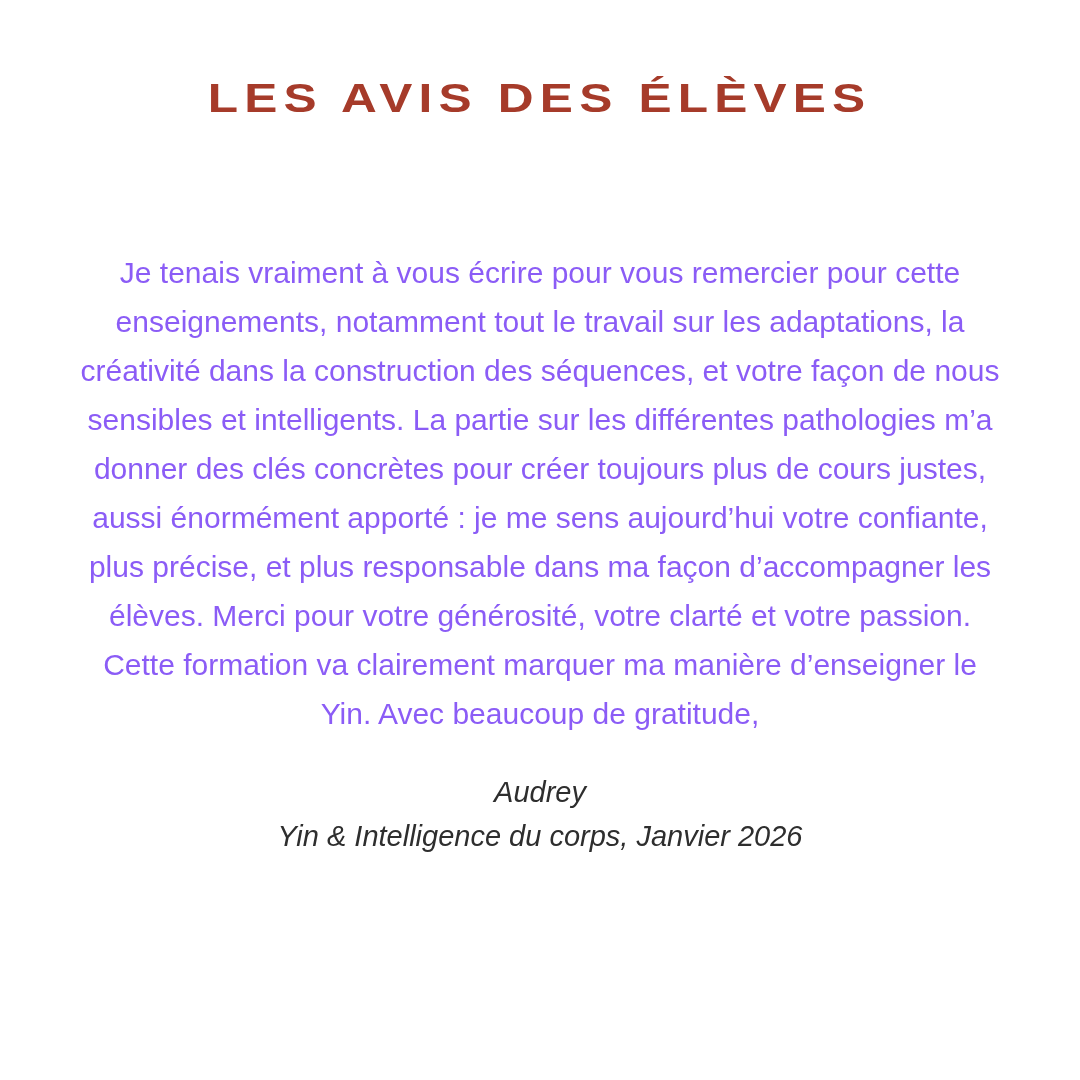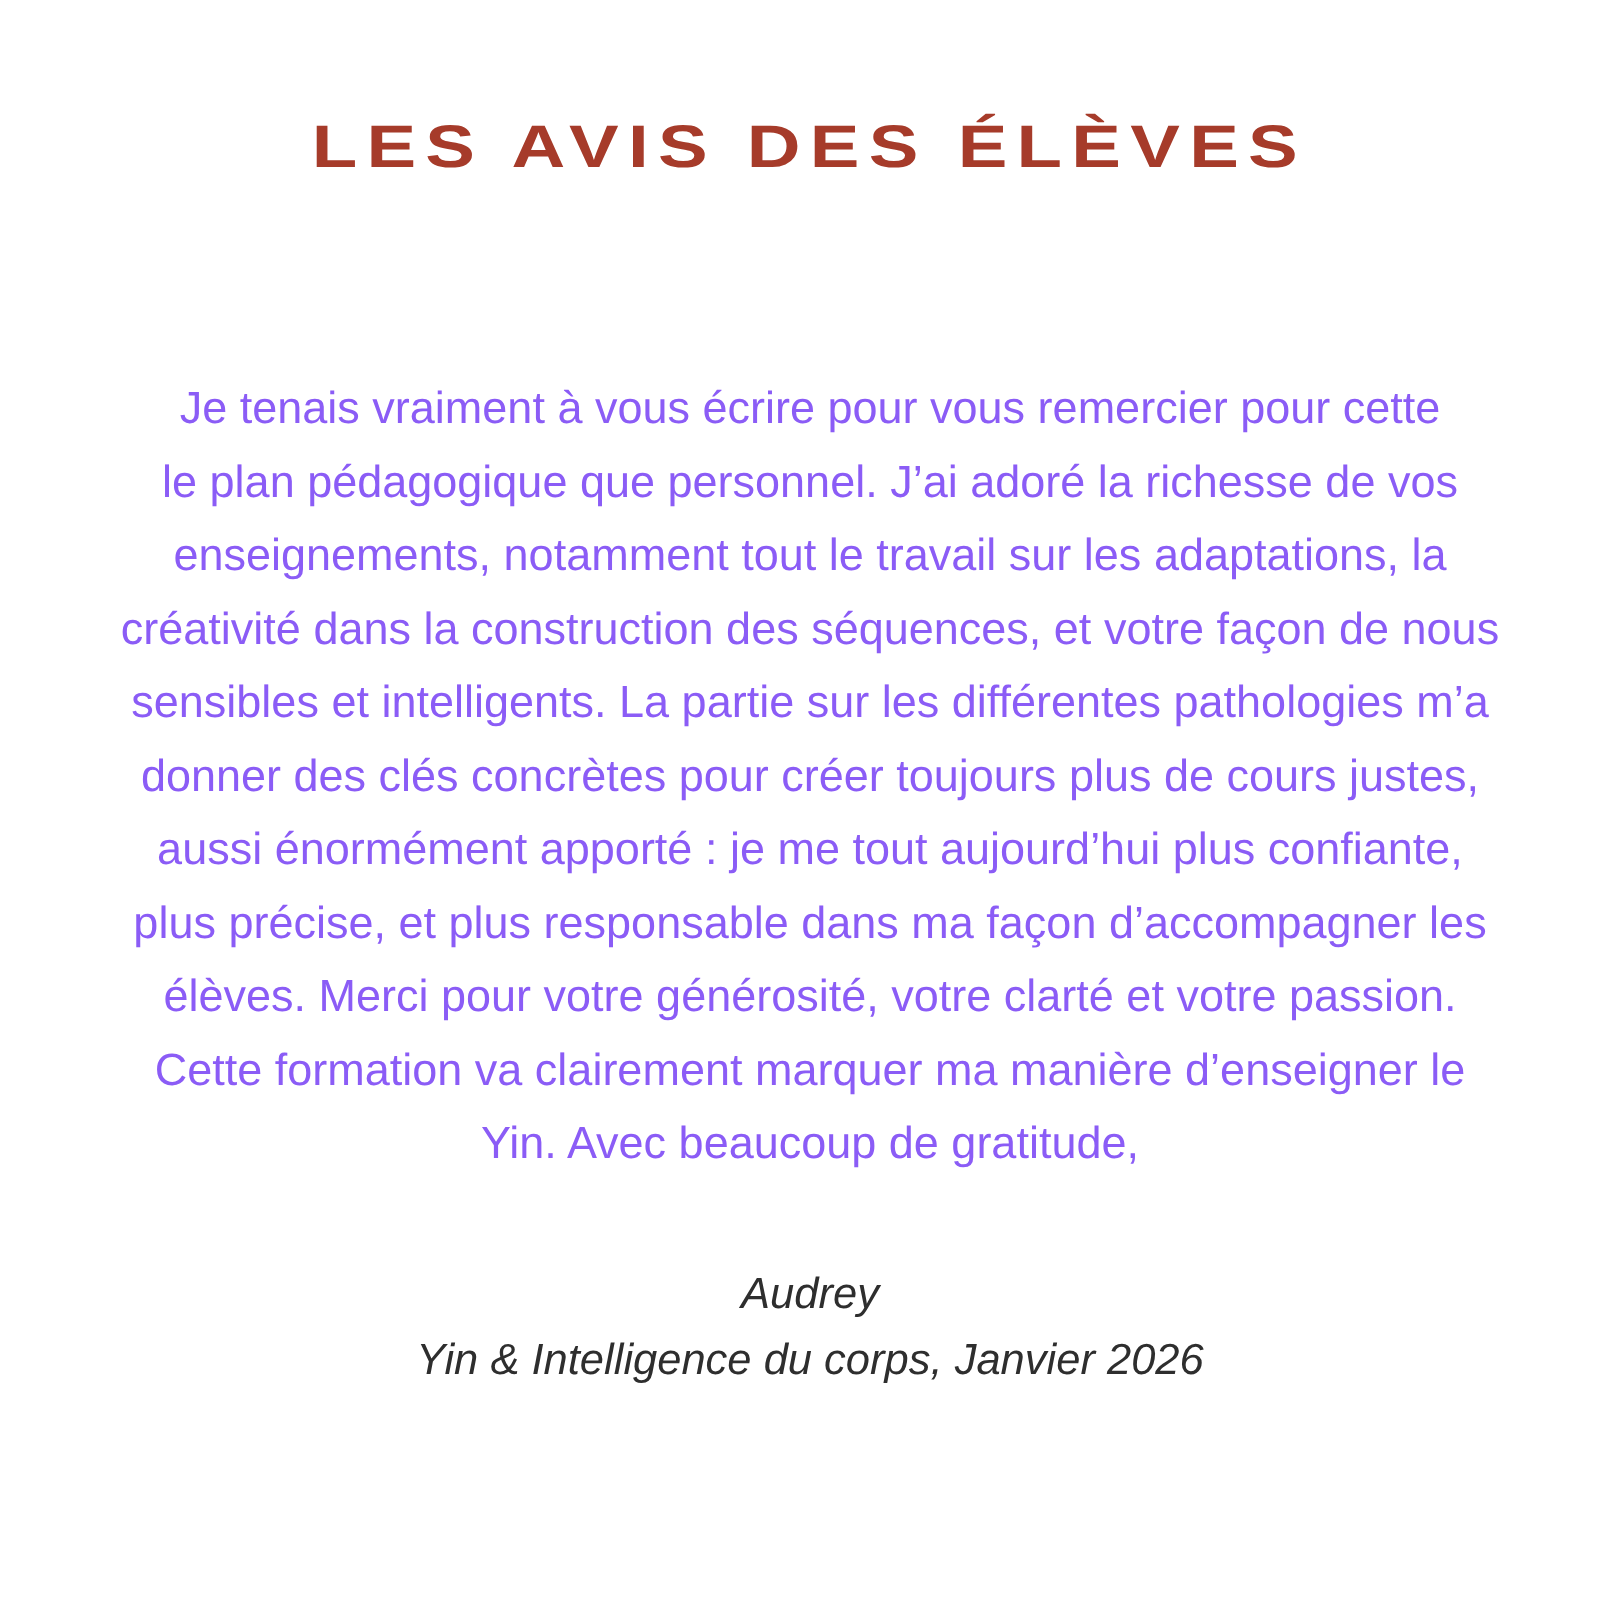--- a/index.html
+++ b/index.html
@@ -34,45 +34,44 @@
     margin-top: 127px;
     text-align: center;
     font-size: 30px;
     line-height: 49px;
     color: #8b5cf6;
   }
   .body-text .line {
     white-space: nowrap;
   }
   .attribution {
-    margin-top: 54px;
+    margin-top: 32px;
     text-align: center;
     font-style: italic;
     font-size: 29px;
     line-height: 44px;
     color: #2E2E2E;
   }
 </style>
 </head>
 <body>
 
 <div class="canvas">
 
   <div class="title-wrap">
     <h1 class="title">LES AVIS DES ÉLÈVES</h1>
   </div>
 
   <div class="body-text">
     <div class="line">Je tenais vraiment à vous écrire pour vous remercier pour cette</div>
-    <div class="line">le plan pédagogique que personnel. J’ai adoré la richesse de vos</div>
     <div class="line">enseignements, notamment tout le travail sur les adaptations, la</div>
     <div class="line">créativité dans la construction des séquences, et votre façon de nous</div>
     <div class="line">sensibles et intelligents. La partie sur les différentes pathologies m’a</div>
     <div class="line">donner des clés concrètes pour créer toujours plus de cours justes,</div>
-    <div class="line">aussi énormément apporté : je me tout aujourd’hui plus confiante,</div>
+    <div class="line">aussi énormément apporté : je me sens aujourd’hui votre confiante,</div>
     <div class="line">plus précise, et plus responsable dans ma façon d’accompagner les</div>
     <div class="line">élèves. Merci pour votre générosité, votre clarté et votre passion.</div>
     <div class="line">Cette formation va clairement marquer ma manière d’enseigner le</div>
     <div class="line">Yin. Avec beaucoup de gratitude,</div>
   </div>
 
   <div class="attribution">
     <div>Audrey</div>
     <div>Yin &amp; Intelligence du corps, Janvier 2026</div>
   </div>

